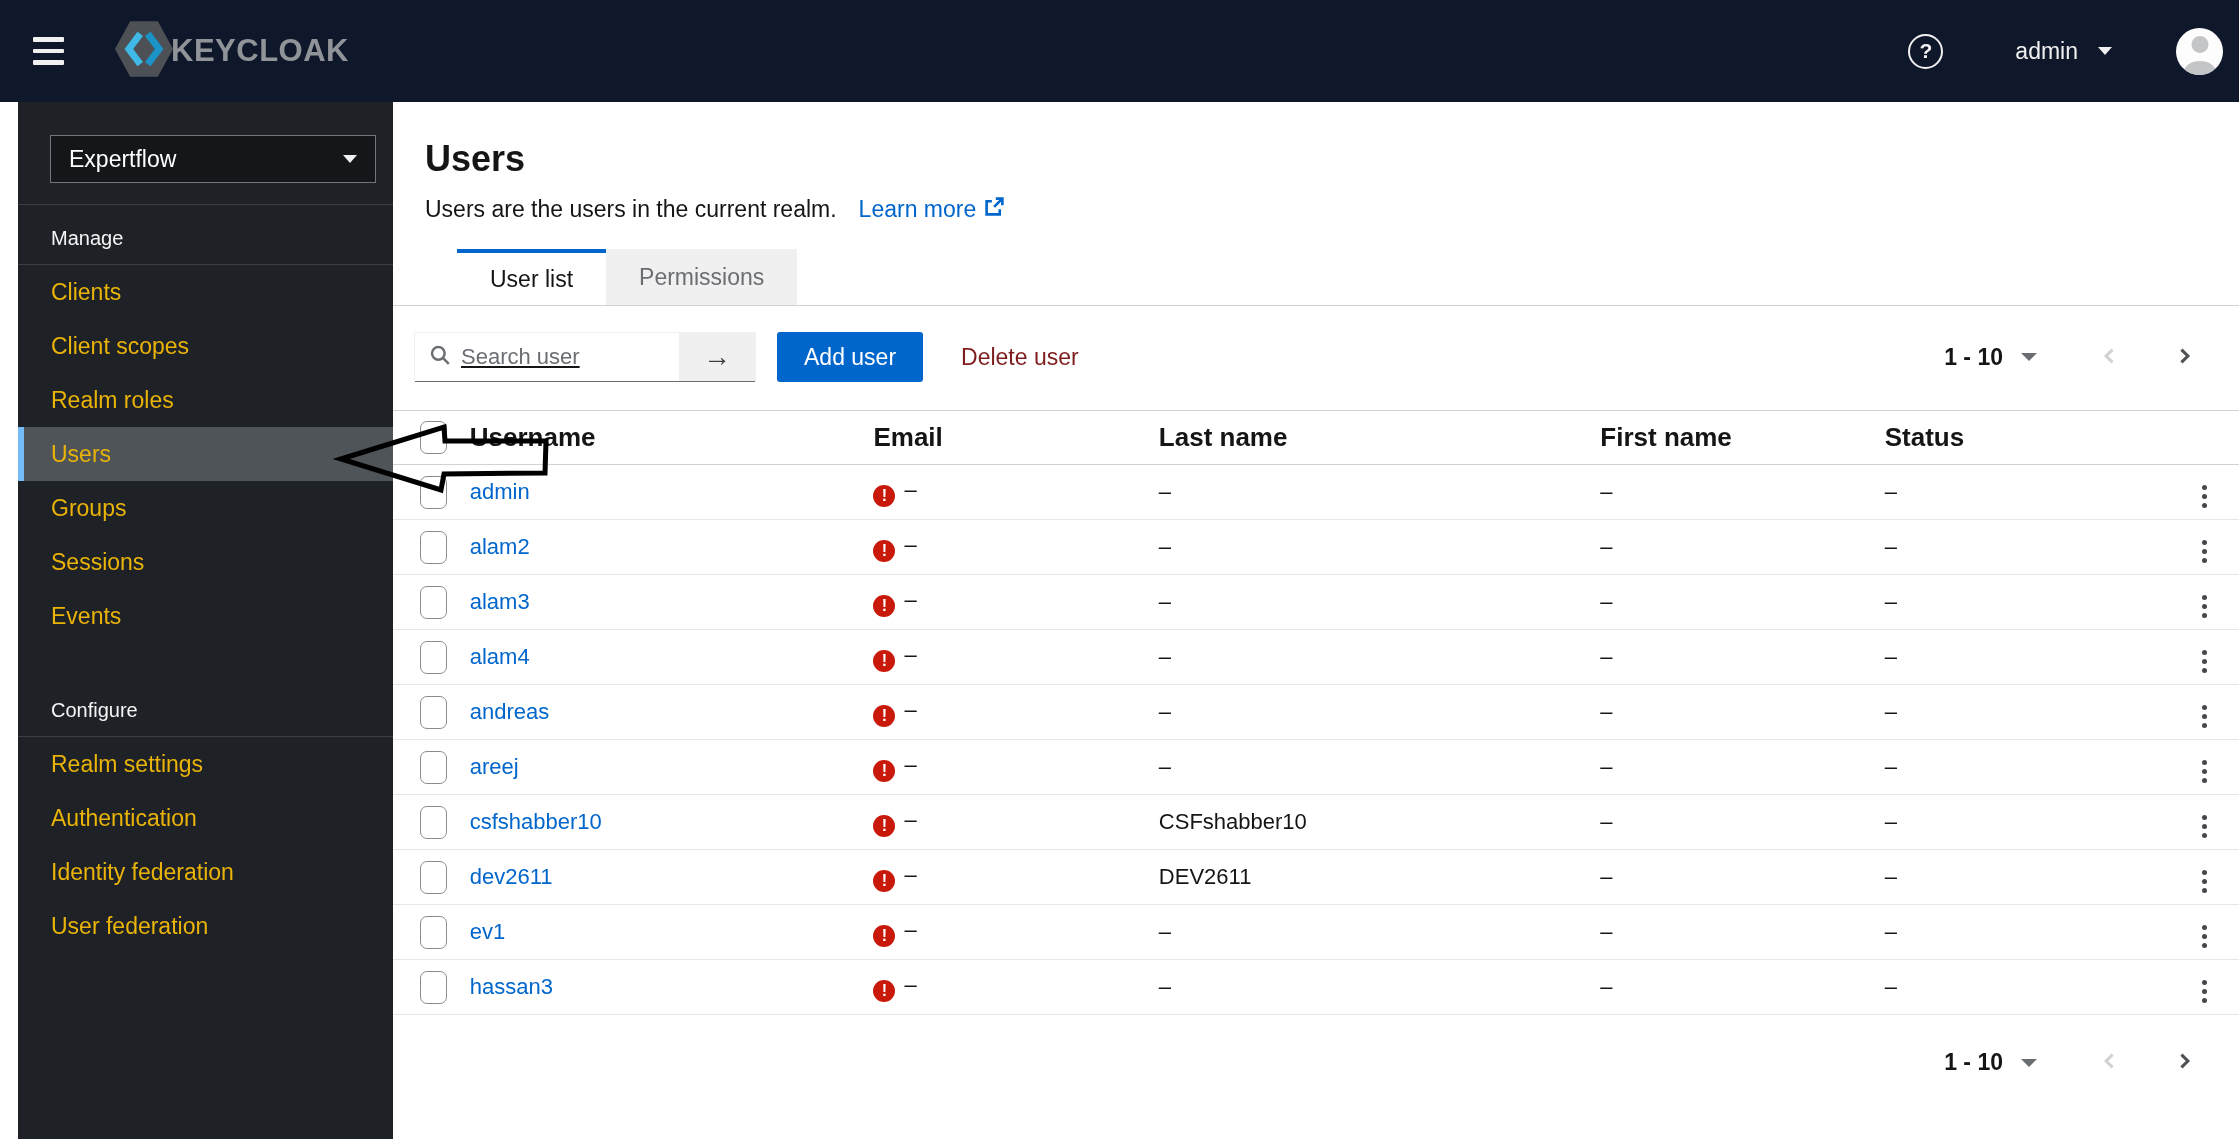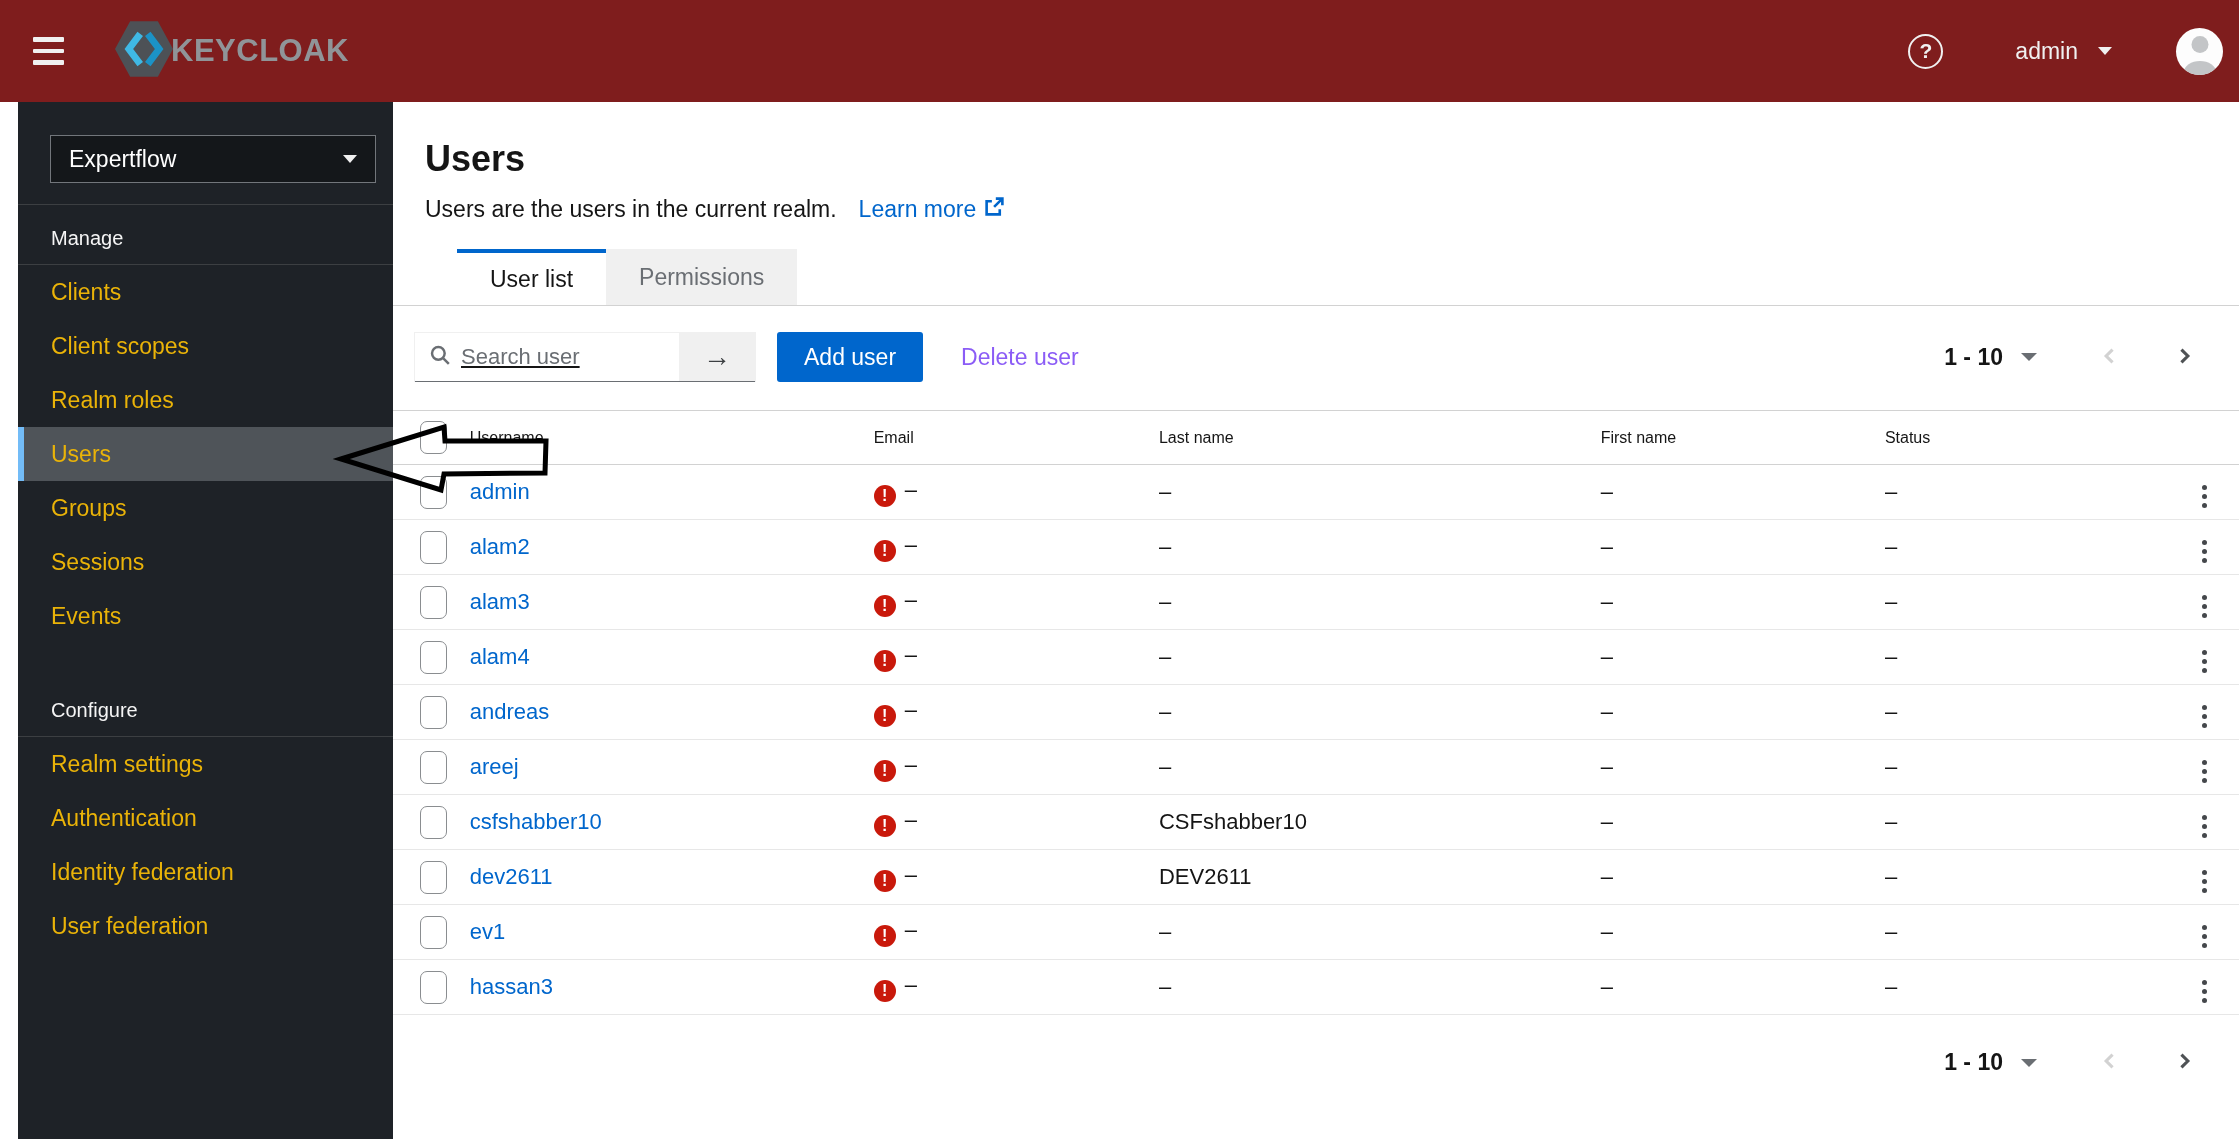--- a/index.html
+++ b/index.html
@@ -1,21 +1,21 @@
 <!DOCTYPE html>
 <html><head>
 <meta charset="utf-8">
 <style>
   * { margin:0; padding:0; box-sizing:border-box; }
   html,body { width:2239px; height:1139px; overflow:hidden;
     font-family:"Liberation Sans","DejaVu Sans",sans-serif; background:#fff; color:#151515; }
 
   
   .masthead { position:absolute; left:0; top:0; width:2239px; height:102px;
-    background:#7f1d1d; display:flex; align-items:center; }
+    background:#0f172a; display:flex; align-items:center; }
   .hamburger { margin-left:33px; width:46px; height:46px; display:flex; flex-direction:column;
     justify-content:center; gap:7px; cursor:pointer; }
   .hamburger i { display:block; width:31px; height:4.5px; background:#f0f0f0; border-radius:1px; }
   .brand { display:flex; align-items:center; margin-left:34px; }
   .brand-text { font-size:31px; font-weight:700; color:#909498; letter-spacing:.5px; margin-left:-4px; }
   .masthead-right { margin-left:auto; display:flex; align-items:center; padding-right:16px; }
   .help-btn { width:35px; height:35px; border:2.5px solid #f0f0f0; border-radius:50%;
     color:#f0f0f0; font-size:21px; font-weight:700; display:flex; align-items:center;
     justify-content:center; cursor:pointer; }
   .user-menu { display:flex; align-items:center; gap:20px; margin:0 64px 0 72px; cursor:pointer; }
@@ -58,34 +58,34 @@
   .search-group { display:flex; width:342px; height:50px; border:1px solid #f0f0f0; border-bottom:none; }
   .search-input-wrap { flex:1; display:flex; align-items:center; background:#fff;
     border-bottom:1px solid #6a6e73; padding-left:14px; gap:10px; }
   .search-input-wrap input { border:none; outline:none; font-size:22px; width:190px;
     font-family:inherit; color:#151515;text-decoration:underline; }
   .search-input-wrap input::placeholder { color:#6a6e73; opacity:1; }
   .search-submit { width:76px; background:#f0f0f0; border:none; border-bottom:1px solid #6a6e73;
     font-size:28px; color:#3c3f42; cursor:pointer; }
   .btn-primary { margin-left:21px; height:50px; padding:0 27px; background:#0066cc; color:#fff;
     border:none; border-radius:3px; font-size:23px; font-family:inherit; cursor:pointer; }
-  .btn-link-muted { margin-left:38px; background:none; border:none; color:#8b5cf6;
+  .btn-link-muted { margin-left:38px; background:none; border:none; color:#7f1d1d;
     font-size:23px; font-family:inherit; cursor:pointer; }
 
   .pagination { margin-left:auto; display:flex; align-items:center; }
   .pg-toggle { display:flex; align-items:center; gap:18px; cursor:pointer; }
   .pg-range { font-size:23px; font-weight:600; color:#151515; }
   .pg-toggle .caret-down { border-top-color:#6a6e73; border-left-width:8px; border-right-width:8px; }
   .pg-nav { display:flex; align-items:center; gap:44px; margin-left:58px; }
   .pg-btn { background:none; border:none; cursor:pointer; padding:6px; }
 
   
   table.users { width:100%; border-collapse:collapse; margin-top:28px; }
   table.users thead tr { border-top:1px solid #d2d2d2; border-bottom:1px solid #d2d2d2; }
-  table.users th { text-align:left; font-size:16px; font-weight:400; color:#151515; height:54px; }
+  table.users th { text-align:left; font-size:26px; font-weight:700; color:#151515; height:54px; }
   table.users tbody tr { border-bottom:1px solid #e7e7e7; }
   table.users td { height:55px; font-size:22px; vertical-align:middle; }
   .c-check { width:77px; padding-left:27px; }
   .c-user  { width:407px; }
   .c-email { width:288px; }
   .c-last  { width:445px; }
   .c-first { width:287px; }
   .c-status{ width:310px; }
   .c-kebab { padding-right:22px; text-align:right; }
   .checkbox { display:inline-block; width:27px; height:33px; border:1.5px solid #8a8d90;

